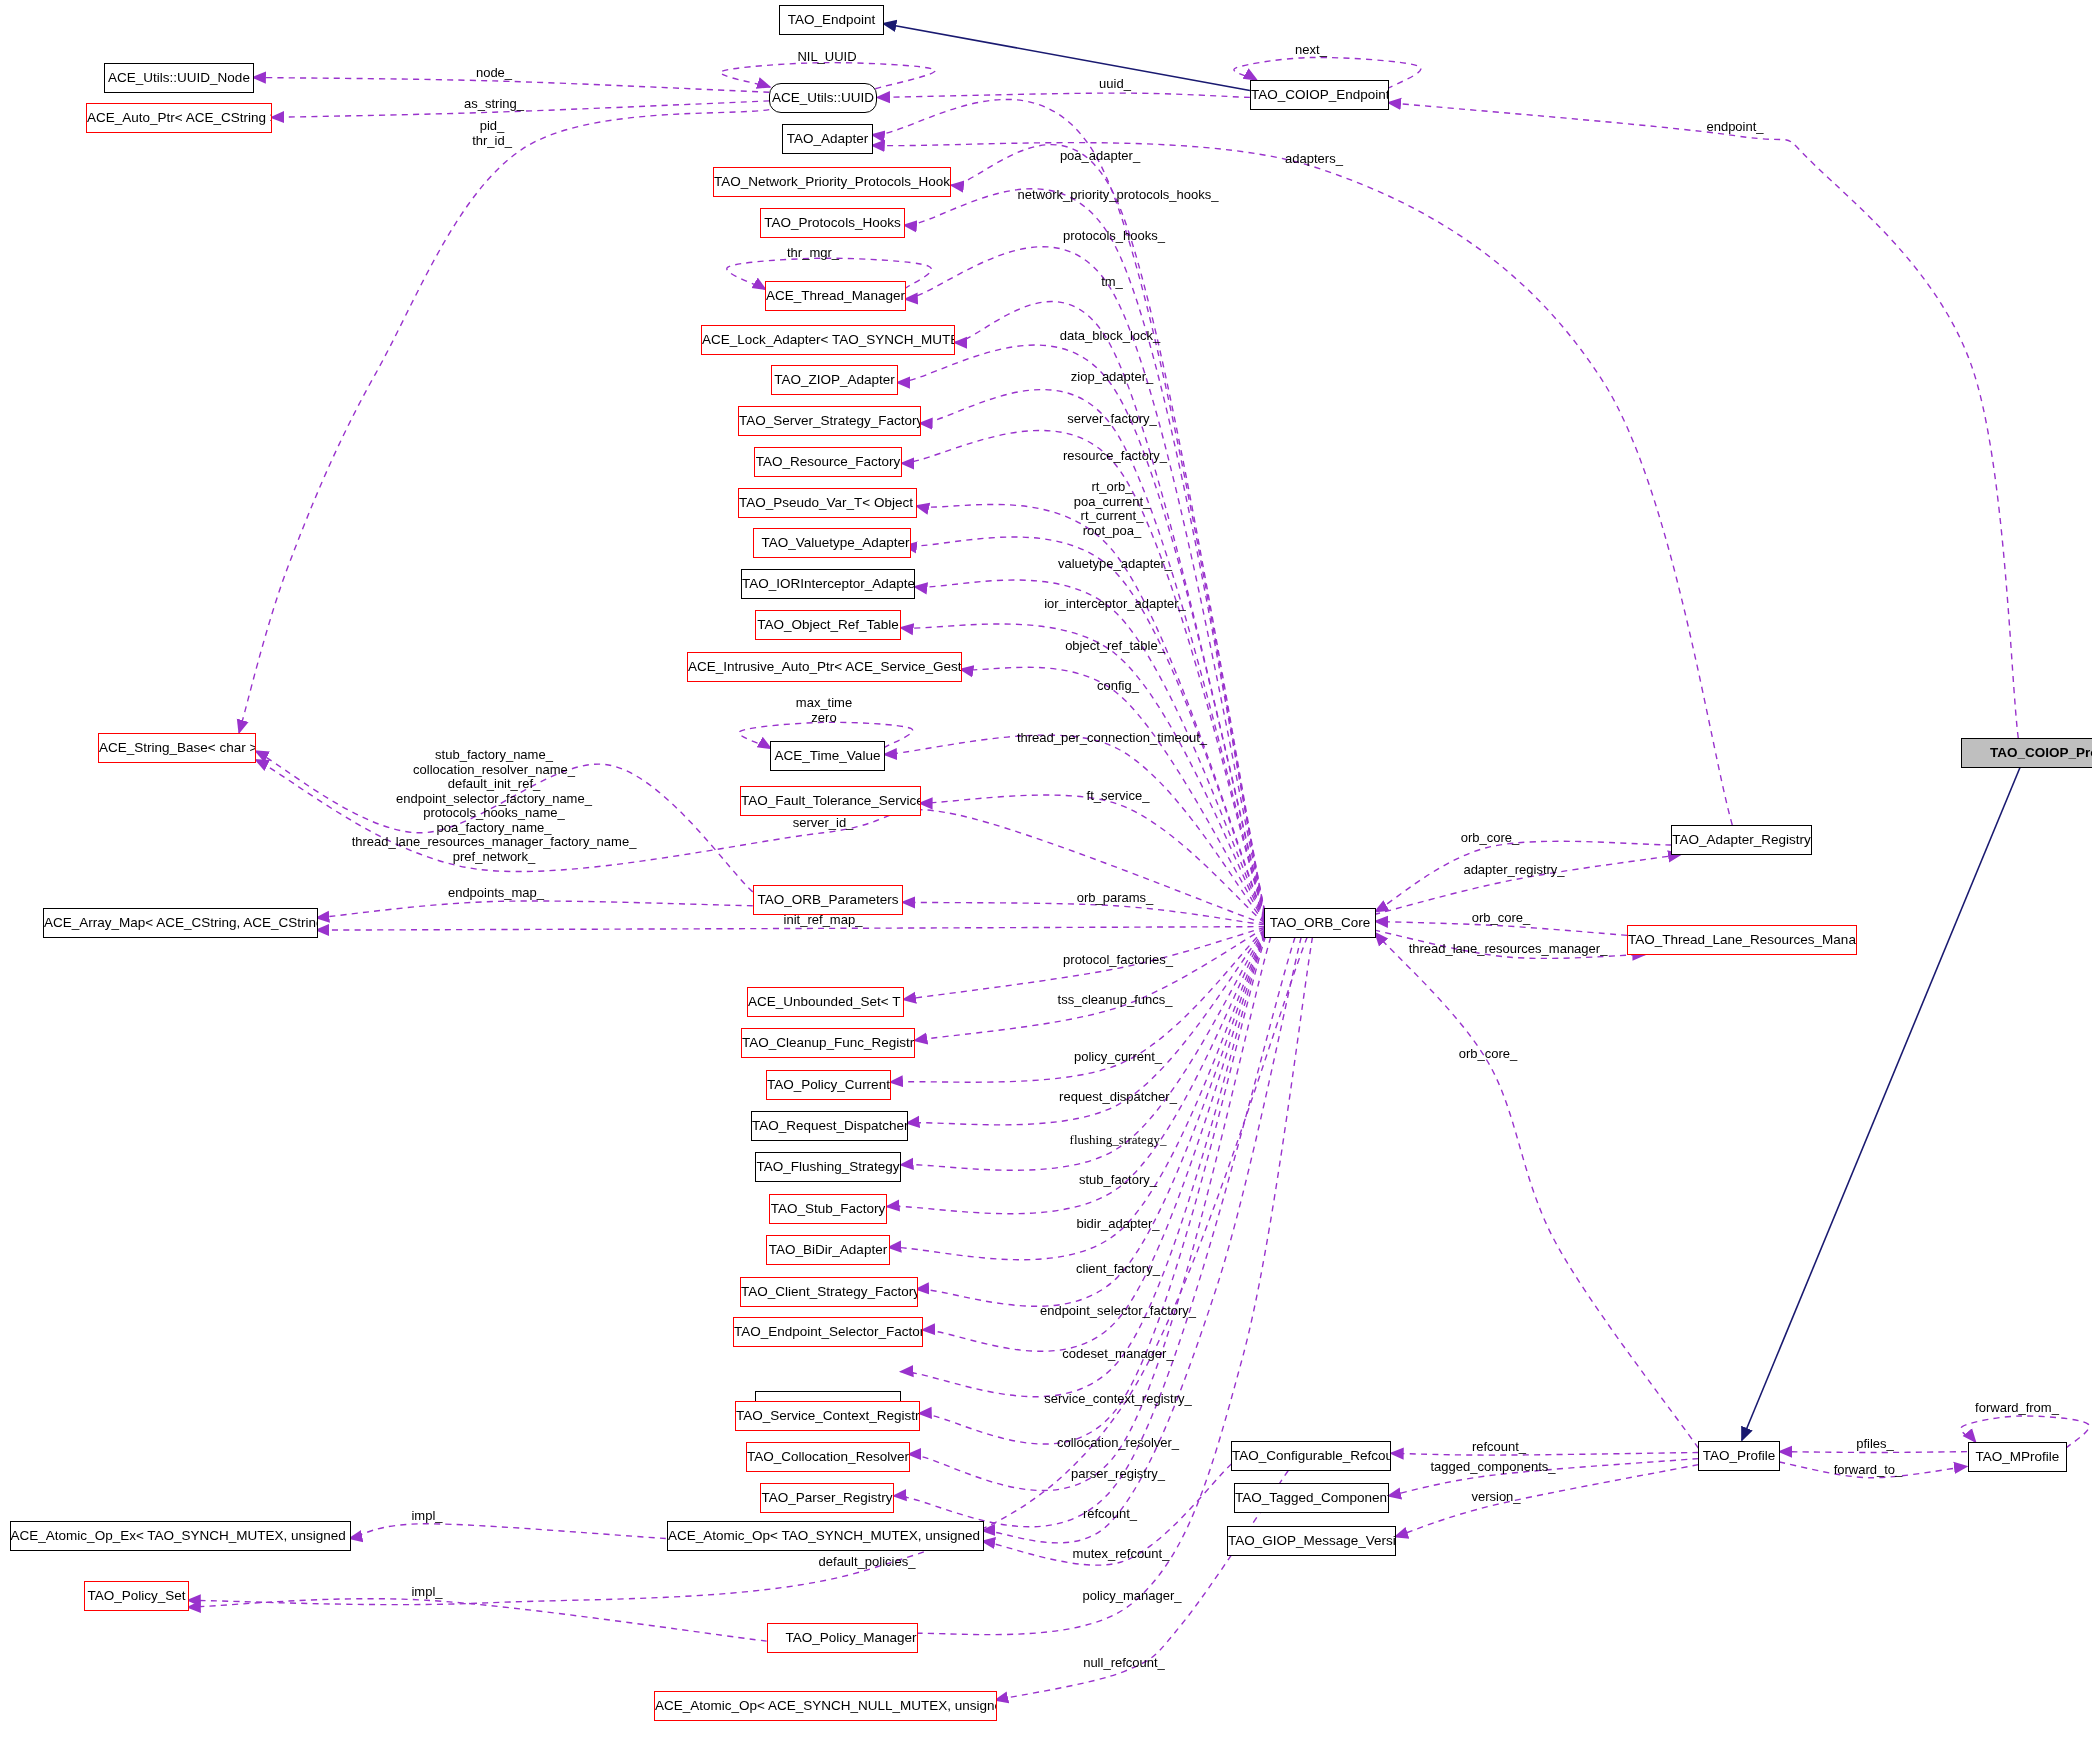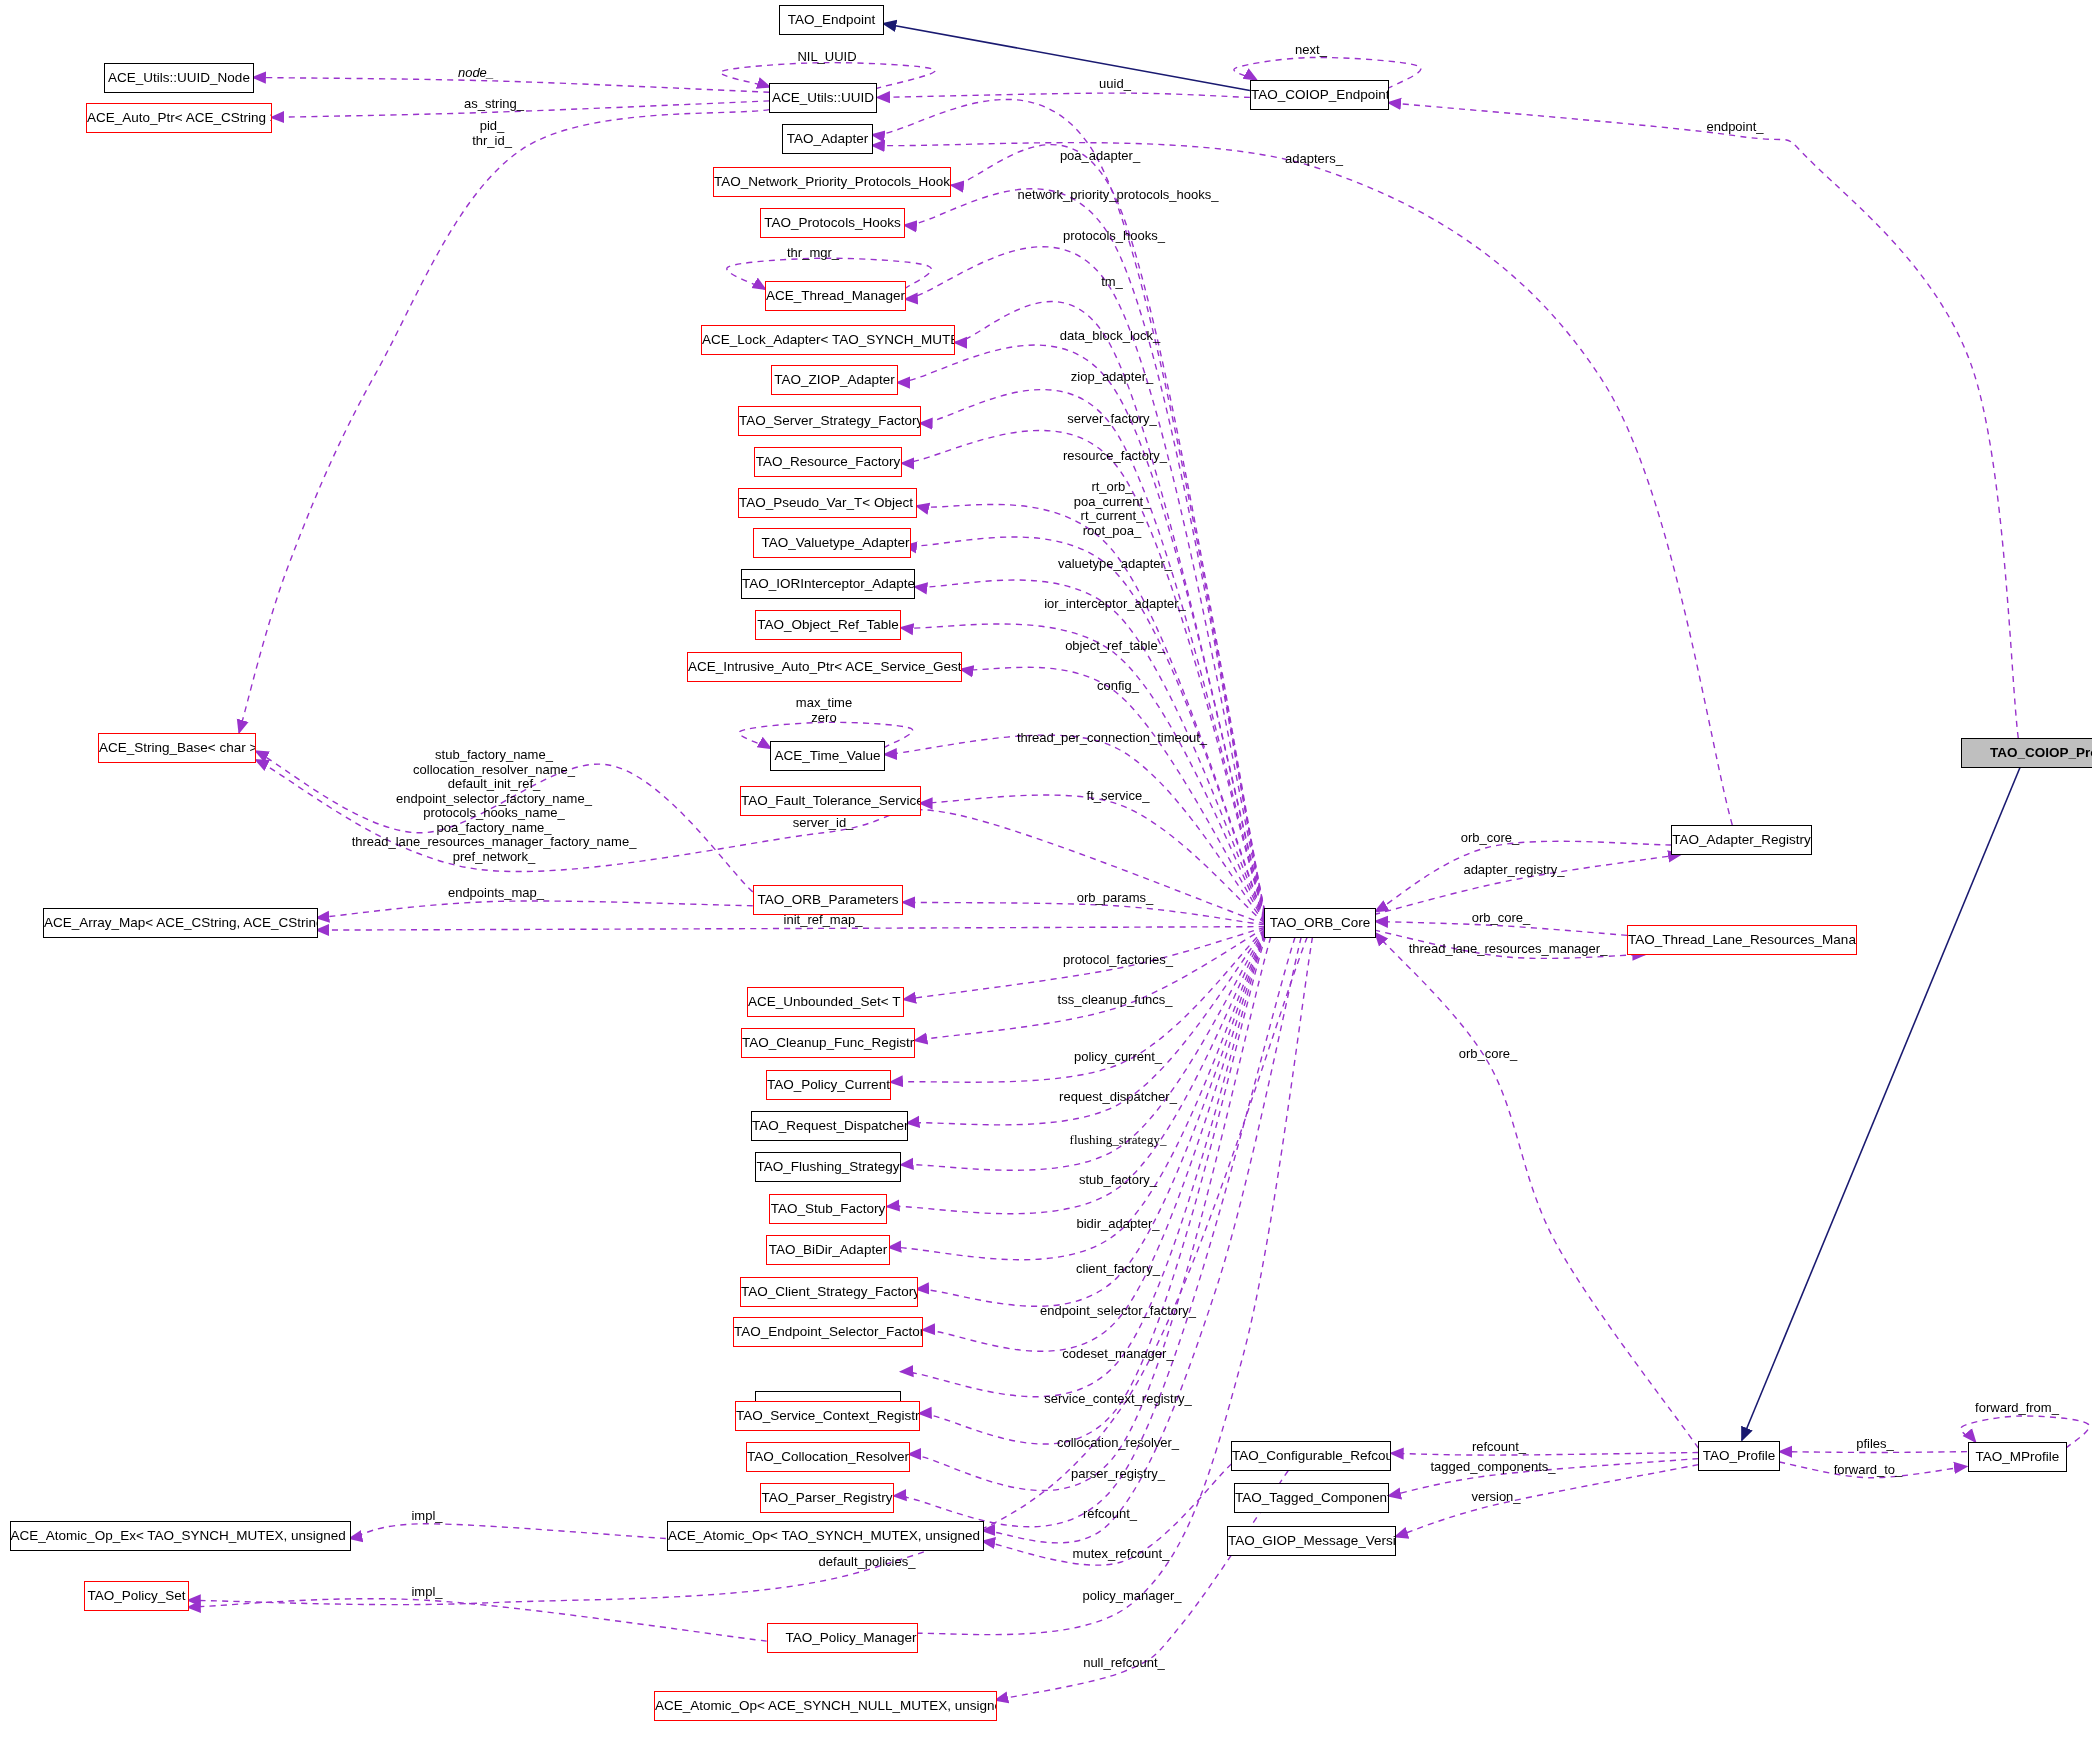--- a/index.html
+++ b/index.html
@@ -92,21 +92,21 @@
         <path d="M1954,1685 C1915.2,1692.7 1779.2,1717.2 1721,1731 C1662.8,1744.8 1624.3,1761.8 1605,1768" class="dep" marker-end="url(#arrow-dep)"></path>
         <path d="M2263,1670 C2245.3,1670.2 2193.0,1671.0 2157,1671 C2121.0,1671.0 2065.3,1670.2 2047,1670" class="dep" marker-end="url(#arrow-dep)"></path>
         <path d="M2047,1682 C2064.2,1685.0 2114.0,1699.2 2150,1700 C2186.0,1700.8 2244.2,1689.2 2263,1687" class="dep" marker-end="url(#arrow-dep)"></path>
         <path d="M2377,1666 C2381.2,1661.3 2410.8,1644.2 2402,1638 C2393.2,1631.8 2348.0,1628.5 2324,1629 C2300.0,1629.5 2266.5,1636.0 2258,1641 C2249.5,1646.0 2270.5,1656.0 2273,1659" class="dep" marker-end="url(#arrow-dep)"></path>
       </g>
   </svg>
   <div>
       <div class="node" style="left: 779px; top: 5.2px; width: 103px;">TAO_Endpoint</div>
       <div class="node" style="left: 104px; top: 63px; width: 148px;">ACE_Utils::UUID_Node</div>
       <div class="node red" style="left: 86px; top: 103px; width: 184px;">ACE_Auto_Ptr&lt; ACE_CString &gt;</div>
-      <div class="node" style="left: 769px; top: 83px; width: 106px;">ACE_Utils::UUID</div>
+      <div class="node" style="left: 769px; top: 83px; width: 106px; border-radius: 12px;">ACE_Utils::UUID</div>
       <div class="node" style="left: 1250px; top: 80px; width: 137px;">TAO_COIOP_Endpoint</div>
       <div class="node" style="left: 782px; top: 124px; width: 89px;">TAO_Adapter</div>
       <div class="node red" style="left: 713px; top: 167px; width: 236px;">TAO_Network_Priority_Protocols_Hooks</div>
       <div class="node red" style="left: 760px; top: 208px; width: 143px;">TAO_Protocols_Hooks</div>
       <div class="node red" style="left: 765px; top: 281px; width: 139px;">ACE_Thread_Manager</div>
       <div class="node red" style="left: 701px; top: 325px; width: 252px;">ACE_Lock_Adapter&lt; TAO_SYNCH_MUTEX &gt;</div>
       <div class="node red" style="left: 771px; top: 365px; width: 125px;">TAO_ZIOP_Adapter</div>
       <div class="node red" style="left: 738px; top: 406px; width: 181px;">TAO_Server_Strategy_Factory</div>
       <div class="node red" style="left: 754px; top: 447px; width: 146px;">TAO_Resource_Factory</div>
       <div class="node red" style="left: 738px; top: 488px; width: 177px;">TAO_Pseudo_Var_T&lt; Object &gt;</div>
@@ -144,21 +144,21 @@
       <div class="node" style="left: 1231px; top: 1441px; width: 158px;">TAO_Configurable_Refcount</div>
       <div class="node" style="left: 1234px; top: 1483px; width: 153px;">TAO_Tagged_Components</div>
       <div class="node" style="left: 1227px; top: 1526px; width: 167px;">TAO_GIOP_Message_Version</div>
       <div class="node" style="left: 1698px; top: 1441px; width: 80px;">TAO_Profile</div>
       <div class="node" style="left: 1968px; top: 1442px; width: 97px;">TAO_MProfile</div>
     </div>
   <div>
       <div class="edge-label" style="left: 1115px; top: 84px;">uuid_</div>
       <div class="edge-label" style="left: 1311px; top: 50px;">next_</div>
       <div class="edge-label" style="left: 827px; top: 57px;">NIL_UUID</div>
-      <div class="edge-label" style="left: 476px; top: 73px; font-style: italic;">node_</div>
+      <div class="edge-label" style="left: 494px; top: 73px;">node_</div>
       <div class="edge-label" style="left: 494px; top: 104px;">as_string_</div>
       <div class="edge-label" style="left: 492px; top: 134px;">
         <div>pid_</div>
         <div>thr_id_</div>
       </div>
       <div class="edge-label" style="left: 1735px; top: 127px;">endpoint_</div>
       <div class="edge-label" style="left: 1314px; top: 159px;">adapters_</div>
       <div class="edge-label" style="left: 1100px; top: 156px;">poa_adapter_</div>
       <div class="edge-label" style="left: 1118px; top: 195px;">network_priority_protocols_hooks_</div>
       <div class="edge-label" style="left: 1114px; top: 236px;">protocols_hooks_</div>

